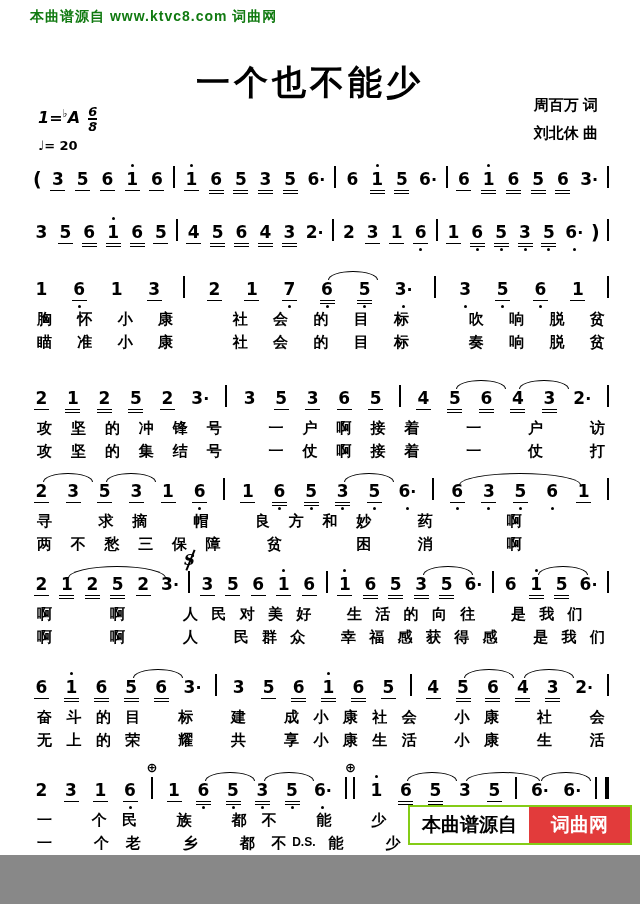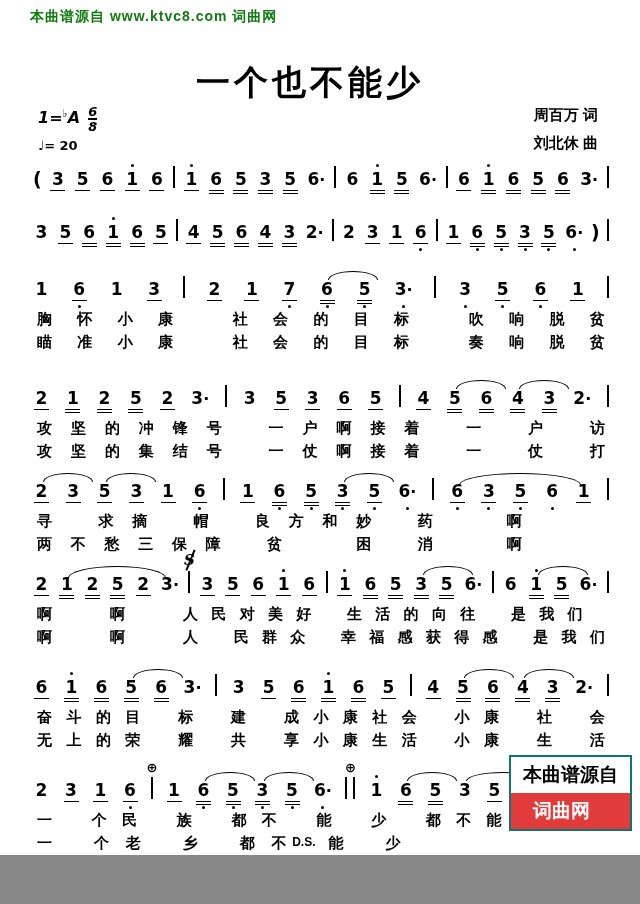--- a/index.html
+++ b/index.html
@@ -1,21 +1,21 @@
 <!DOCTYPE html>
 <html><head>
 <meta charset="utf-8">
 <style>
   html,body{margin:0;padding:0;background:#888;}
   #page{position:relative;width:640px;height:855px;background:#ffffff;overflow:hidden;
         font-family:"Liberation Sans","DejaVu Sans",sans-serif;color:#000;}
   
   .watermark{position:absolute;top:8px;left:30px;font-size:14px;font-weight:bold;color:#117a11;letter-spacing:1px;}
   .title{position:absolute;top:60px;left:0;width:620px;text-align:center;font-size:34px;font-weight:bold;letter-spacing:4px;}
-  .credits{position:absolute;top:101px;right:42px;text-align:right;font-size:15px;font-weight:600;line-height:28px;}
+  .credits{position:absolute;top:91px;right:42px;text-align:right;font-size:15px;font-weight:600;line-height:28px;}
   .keysig{position:absolute;top:106px;left:38px;font-size:16px;font-weight:bold;font-family:"DejaVu Sans",sans-serif;font-style:italic;}
   .keysig sup{font-size:11px;}
   .frac{display:inline-block;vertical-align:middle;text-align:center;font-size:13px;line-height:11px;margin-left:8px;font-weight:bold;}
   .frac .fbar{display:block;height:1.5px;background:#000;margin:1px 0;}
   .tempo{position:absolute;top:138px;left:38px;font-size:13px;font-weight:bold;font-family:"DejaVu Sans",sans-serif;}
   
   #score{position:absolute;left:33px;top:160px;width:576px;}
   .sys{position:relative;}
   .notes-row{display:flex;justify-content:space-between;align-items:flex-end;height:36px;}
   .tok{position:relative;display:inline-block;min-width:15px;padding:9px 1px 8px;text-align:center;
@@ -36,21 +36,21 @@
   .mark.m-segno{font-style:italic;font-family:"DejaVu Serif",serif;font-size:15px;}
   .mark.m-segno::after{content:"";position:absolute;left:50%;top:-2px;width:1.5px;height:120%;background:#000;transform:rotate(22deg);}
   .ptxt{font-size:19px;font-weight:bold;margin-bottom:6px;font-family:"DejaVu Sans",sans-serif;flex:none;}
   .lyr{display:flex;justify-content:space-between;margin-top:3px;padding:0 4px;}
   .lyr span{display:inline-block;min-width:15px;text-align:center;font-size:15px;font-weight:600;line-height:20px;}
   .lyr span.gap{min-width:9px;}
   .lbl{position:absolute;font-weight:bold;text-align:center;}
   .lbl.fine{right:6px;top:40px;font-size:13px;color:#333;}
   .lbl.ds{left:45%;top:64px;font-size:12px;}
   
-  .footer{position:absolute;right:8px;bottom:24px;display:flex;border:2px solid #0f766e;flex-direction:column;}
+  .footer{position:absolute;right:8px;bottom:10px;display:flex;border:2px solid #84cc16;}
   .f-left{background:#fff;color:#000;padding:5px 12px;font-size:19px;font-weight:bold;}
   .f-right{background:#e23b3b;color:#fff;padding:5px 22px;font-size:19px;font-weight:bold;}
 </style>
 </head>
 <body>
 
 <div id="page">
   <div class="watermark">本曲谱源自 www.ktvc8.com 词曲网</div>
   <div class="title">一个也不能少</div>
   <div class="credits">

